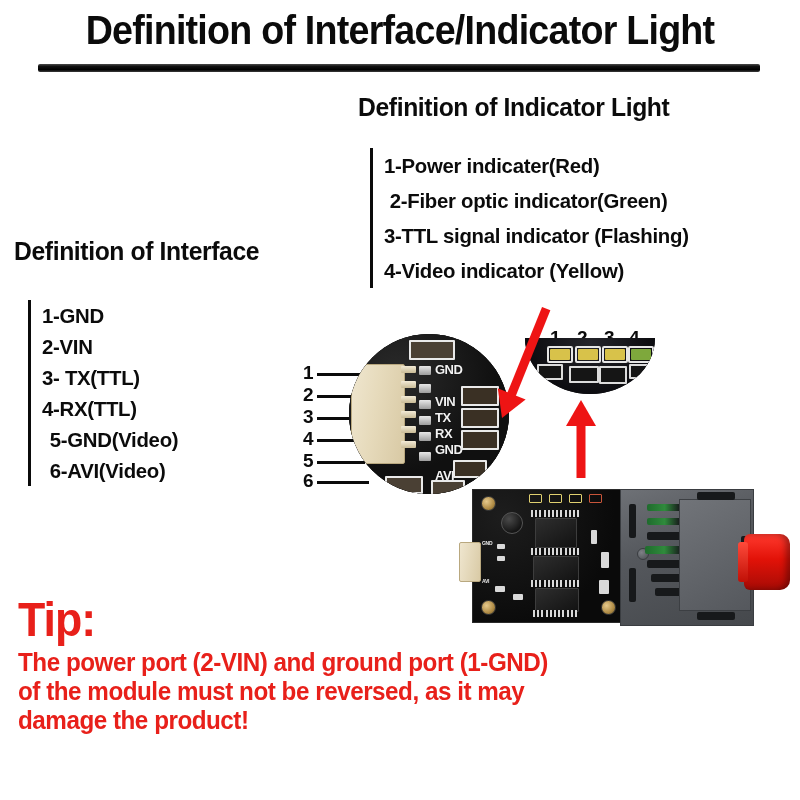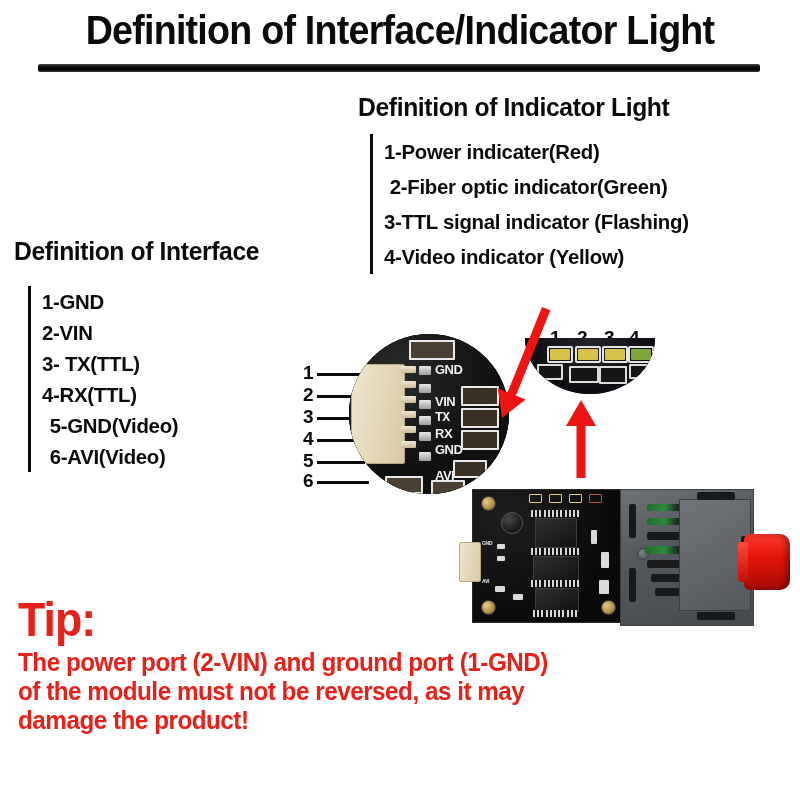--- a/index.html
+++ b/index.html
@@ -48,20 +48,21 @@
     letter-spacing: -0.4px;
     transform: scaleX(0.95);
     transform-origin: left center;
     white-space: nowrap;
     color: #0b0b0b;
   }
 
   
   .def-list {
     position: absolute;
+    margin-top: 14px;
   }
   .def-list .rule {
     position: absolute;
     left: 0;
     top: 0;
     width: 3px;
     height: 100%;
     background: #0b0b0b;
   }
   .def-list .items {
@@ -485,21 +486,21 @@
 
   <div class="pad" style="top:32px;"></div>
   <div class="pad" style="top:50px;"></div>
   <div class="pad" style="top:66px;"></div>
   <div class="pad" style="top:82px;"></div>
   <div class="pad" style="top:98px;"></div>
   <div class="pad" style="top:118px;"></div>
 
   <div class="silk" style="top:28px;">GND</div>
   <div class="silk" style="top:60px;">VIN</div>
-  <div class="silk" style="top:76px;font-family:Liberation Mono, monospace;">TX</div>
+  <div class="silk" style="top:76px;">TX</div>
   <div class="silk" style="top:92px;">RX</div>
   <div class="silk" style="top:108px;">GND</div>
   <div class="silk" style="top:134px;">AVI</div>
 
   <div class="smd-top" style="left:60px; top:6px; width:42px; height:16px;"></div>
   <div class="smd" style="left:112px; top:52px; width:34px; height:16px;"></div>
   <div class="smd" style="left:112px; top:74px; width:34px; height:16px;"></div>
   <div class="smd" style="left:112px; top:96px; width:34px; height:16px;"></div>
   <div class="smd" style="left:104px; top:126px; width:30px; height:14px;"></div>
   <div class="smd-top" style="left:36px; top:142px; width:34px; height:14px;"></div>

